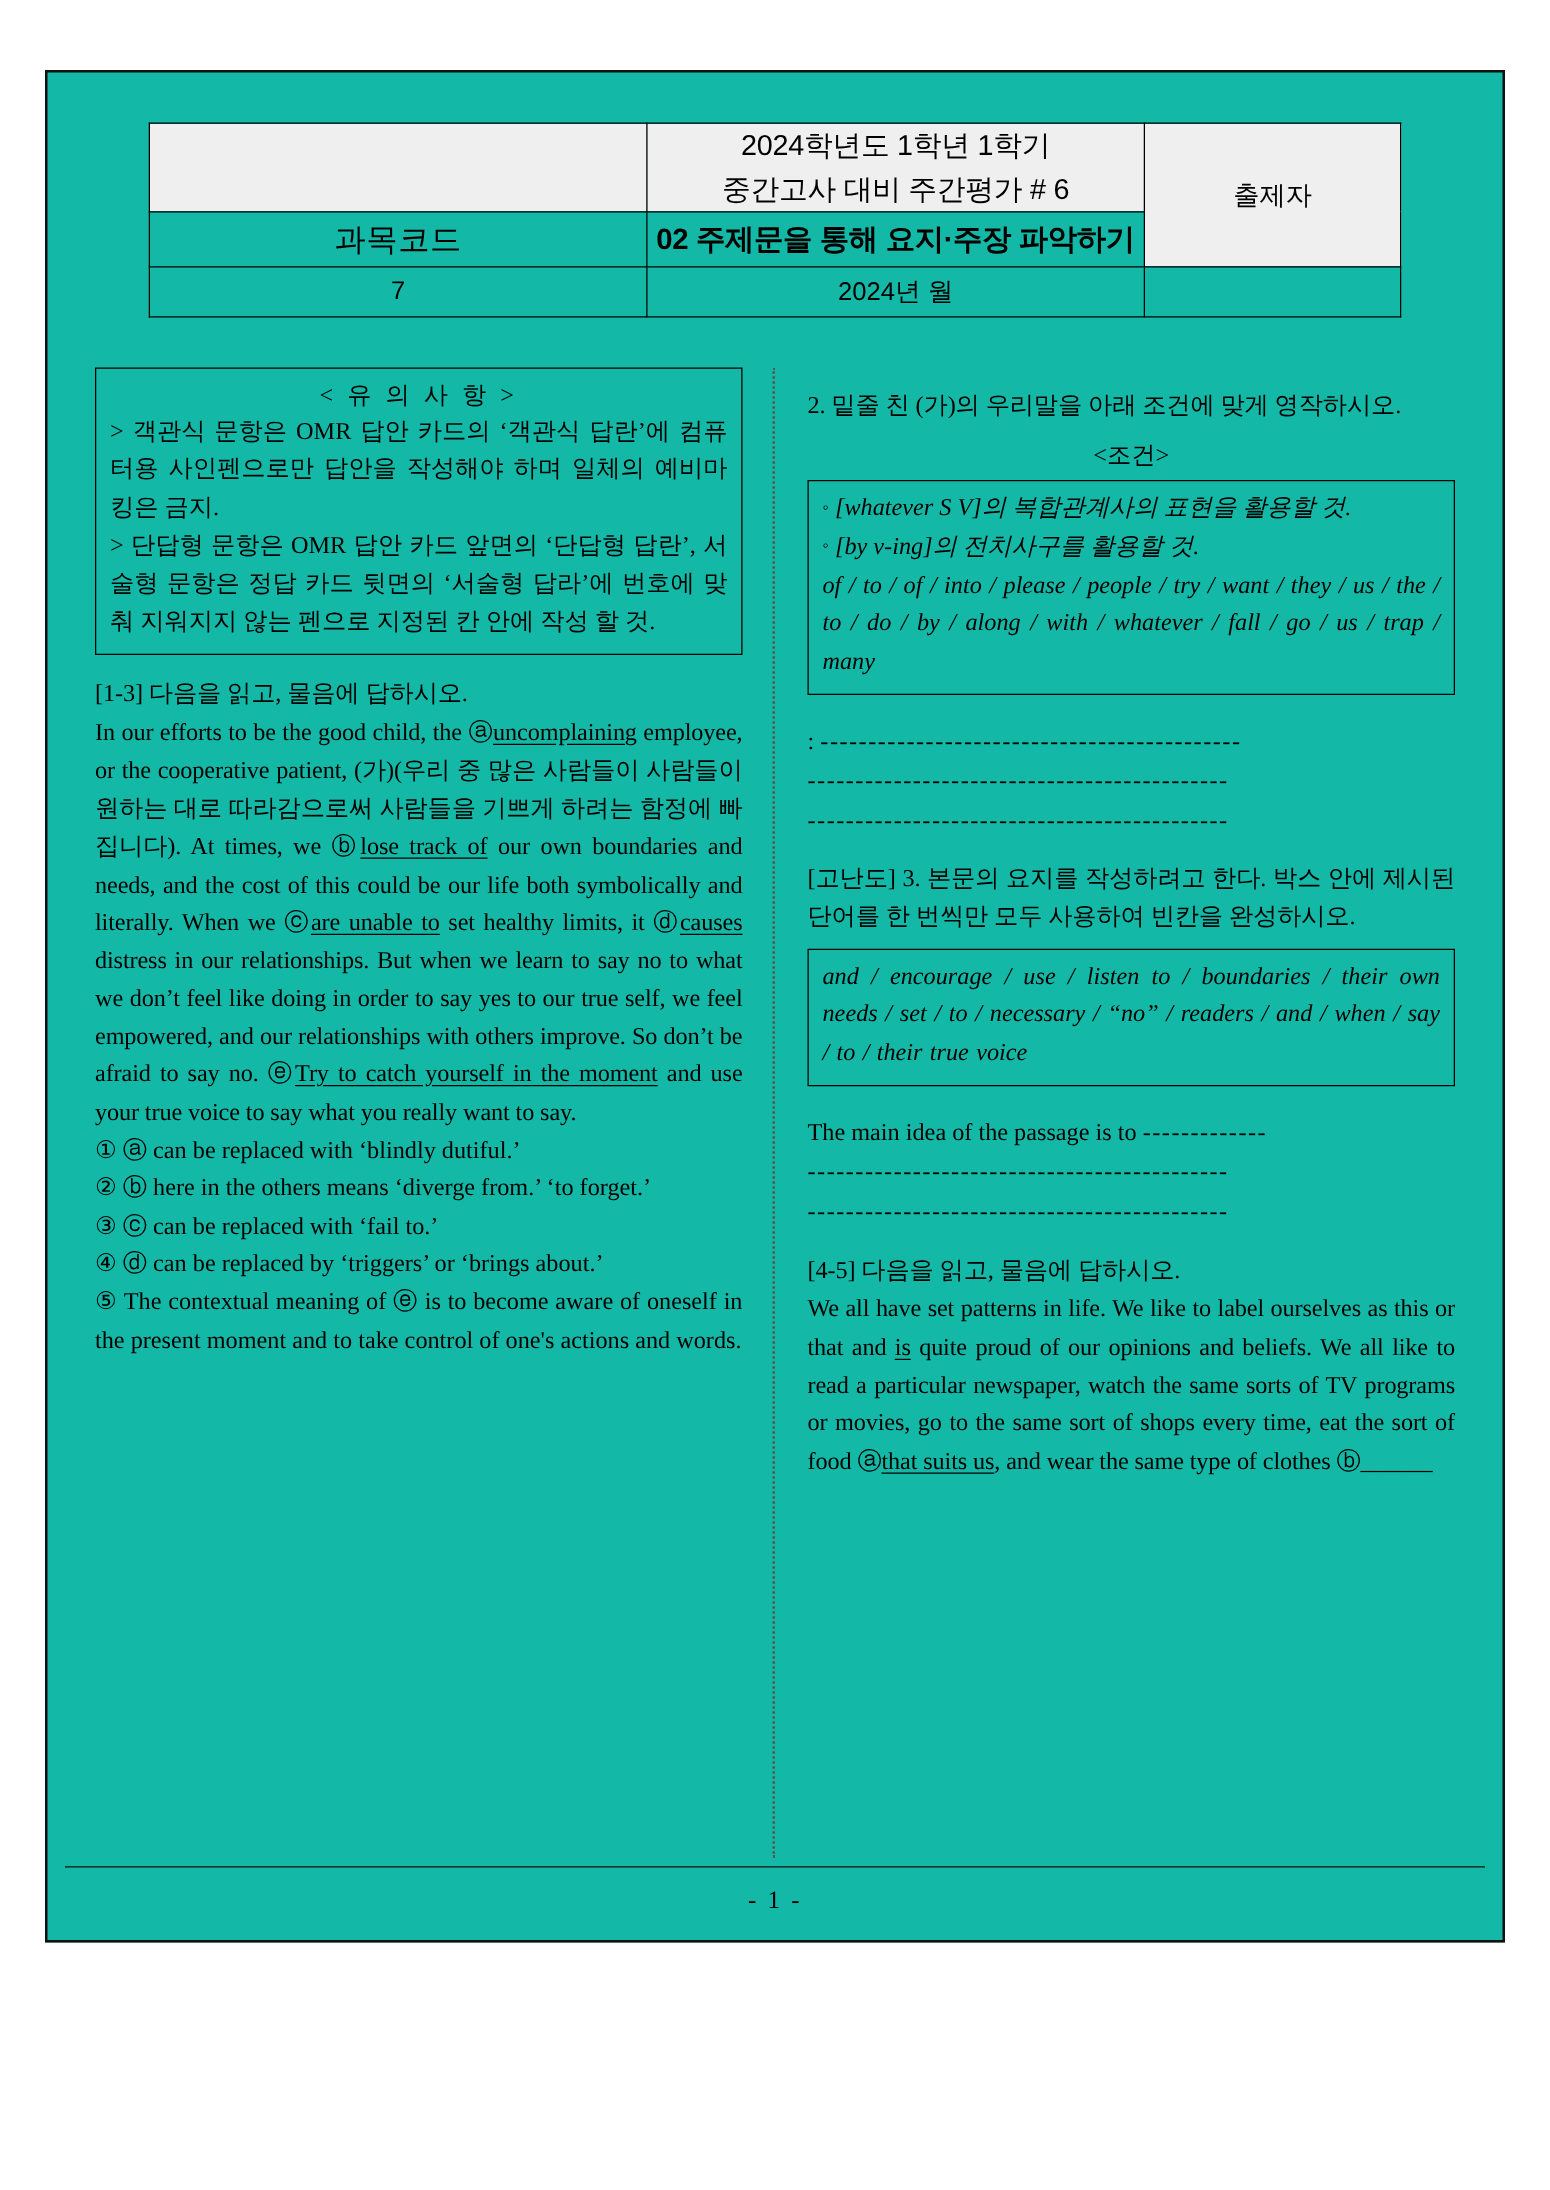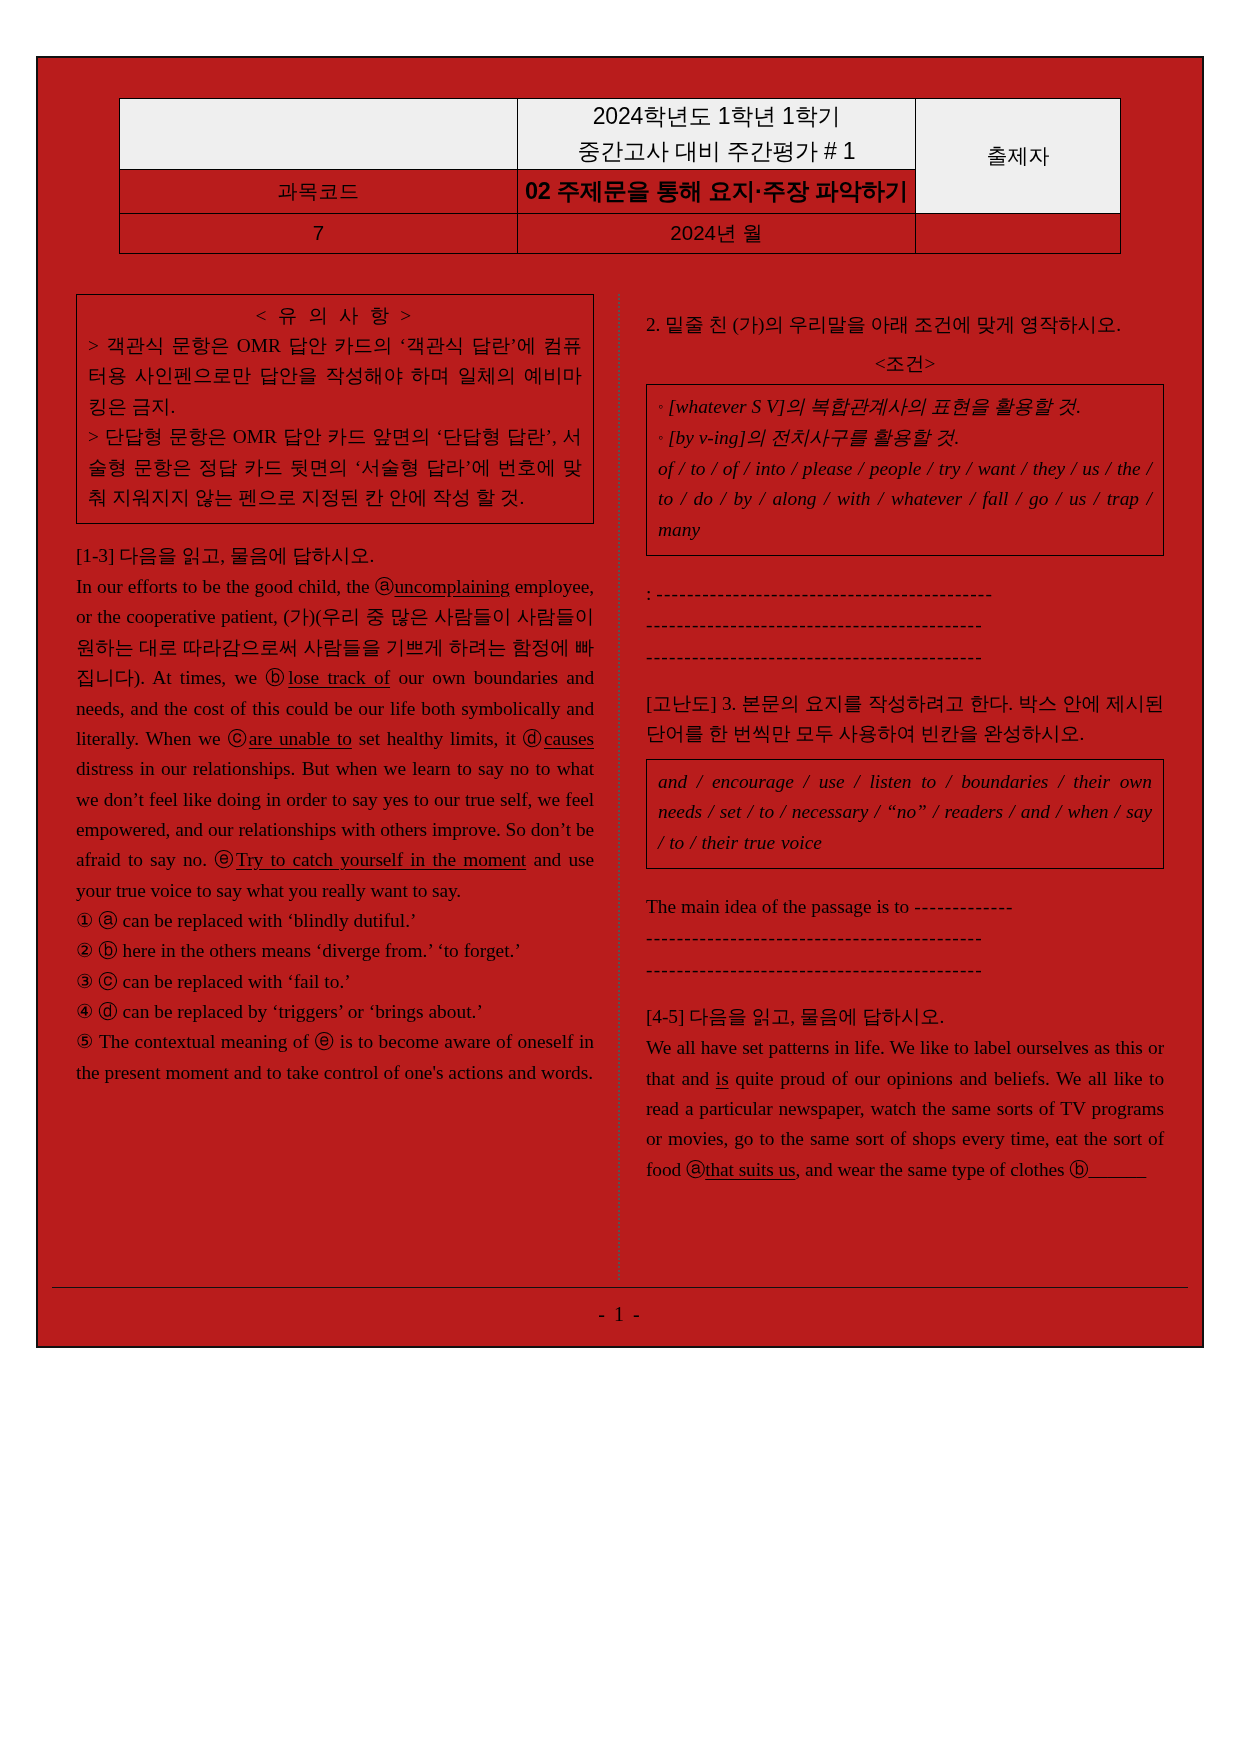--- a/index.html
+++ b/index.html
@@ -15,23 +15,23 @@
     color: #000;
     position: relative;
   }
 
   
   .page-frame {
     position: absolute;
     left: 36px;
     top: 56px;
     width: 1168px;
-    height: 1292px;
+    height: 1498px;
     border: 2.5px solid #111;
-    background: #b91c1c;
+    background: #14b8a6;
   }
   .page-inner {
     position: absolute;
     left: 14px;
     top: 14px;
     right: 14px;
     bottom: 14px;
   }
 
   
@@ -44,21 +44,21 @@
   .hdr-table td {
     border: 1.2px solid #000;
     padding: 0;
     vertical-align: middle;
     text-align: center;
     font-family: "Liberation Sans", "DejaVu Sans", sans-serif;
   }
   .cell-shade { background: #efefef; }
   .c-code-lbl {
     width: 155px;
-    font-size: 20px;
+    font-size: 25px;
     height: 42px;
     letter-spacing: 0.5px;
   }
   .c-code-val {
     font-size: 20.5px;
     height: 40px;
   }
   .c-title-big {
     font-size: 23px;
     line-height: 1.52;
@@ -209,21 +209,21 @@
 
 <div class="page-frame">
   <div class="page-inner">
 
     <table class="hdr-table">
       <tbody>
           <tr>
         <td class="cell-shade" rowspan="1"></td>
         <td class="cell-shade c-title-big">
           <div>2024학년도 1학년 1학기</div>
-          <div>중간고사 대비 주간평가 # 1</div>
+          <div>중간고사 대비 주간평가 # 6</div>
         </td>
         <td class="cell-shade c-author" rowspan="2">출제자</td>
       </tr>
       <tr>
         <td class="c-code-lbl">과목코드</td>
         <td class="c-subject">02 주제문을 통해 요지·주장 파악하기</td>
       </tr>
       <tr>
         <td class="c-code-val">7</td>
         <td class="c-date">2024년  월</td>

